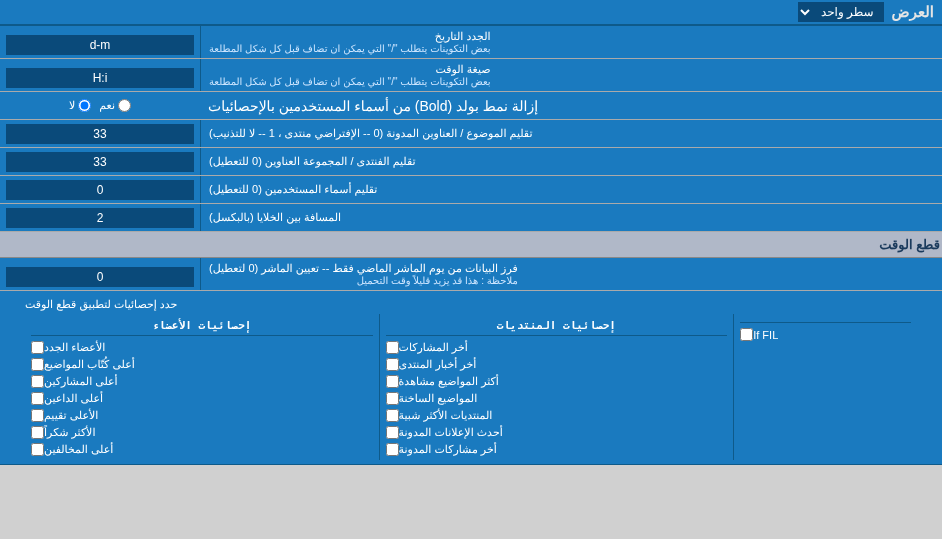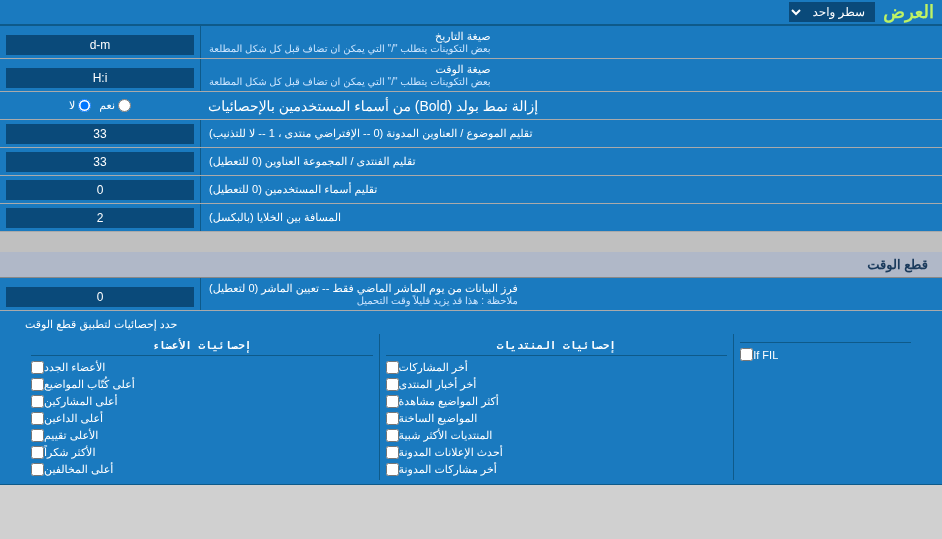--- a/index.html
+++ b/index.html
@@ -103,24 +103,23 @@
       gap: 3px;
       cursor: pointer;
     }
 
     
     .section-header {
       background: #b0b8c8;
       color: #1a3a5c;
       font-weight: bold;
       font-size: 13px;
-      padding: 5px 14px;
+      padding: 5px 2px;
       border-bottom: 1px solid #888;
       direction: rtl;
-      margin-top: 20px;
     }
 
     
     .stats-section {
       background: #1a7abf;
       padding: 4px 25px;
       border-bottom: 1px solid #0e5a8a;
     }
     .stats-label-row {
       color: #fff;
@@ -163,29 +162,29 @@
     }
     .checkbox-item input[type="checkbox"] {
       cursor: pointer;
     }
   </style>
 </head>
 <body>
 
 <div class="main-container">
   <div class="header-row">
-    <span style="color:#bef264; font-weight:bold; font-size:18px;">العرض</span>
+    <span style="color:#e5e5e5; font-weight:bold; font-size:15px;">العرض</span>
     <select style="background:#0a4a7a; color:#fff; border:none; padding:2px 6px; font-size:12px; margin-right:8px;">
     <option>سطر واحد</option><option>سطرين</option><option>ثلاثة أسطر</option></select>
   </div>
 
   <div class="row">
     <div class="row-label">
       <div>
-        <div>صيغة التاريخ</div>
+        <div>الجدد التاريخ</div>
         <small>بعض التكوينات يتطلب "/" التي يمكن ان تضاف قبل كل شكل المطلعة</small>
       </div>
     </div>
     <div class="row-input">
       <input type="text" value="d-m" style="">
     </div>
   </div>
 
   <div class="row">
     <div class="row-label">

